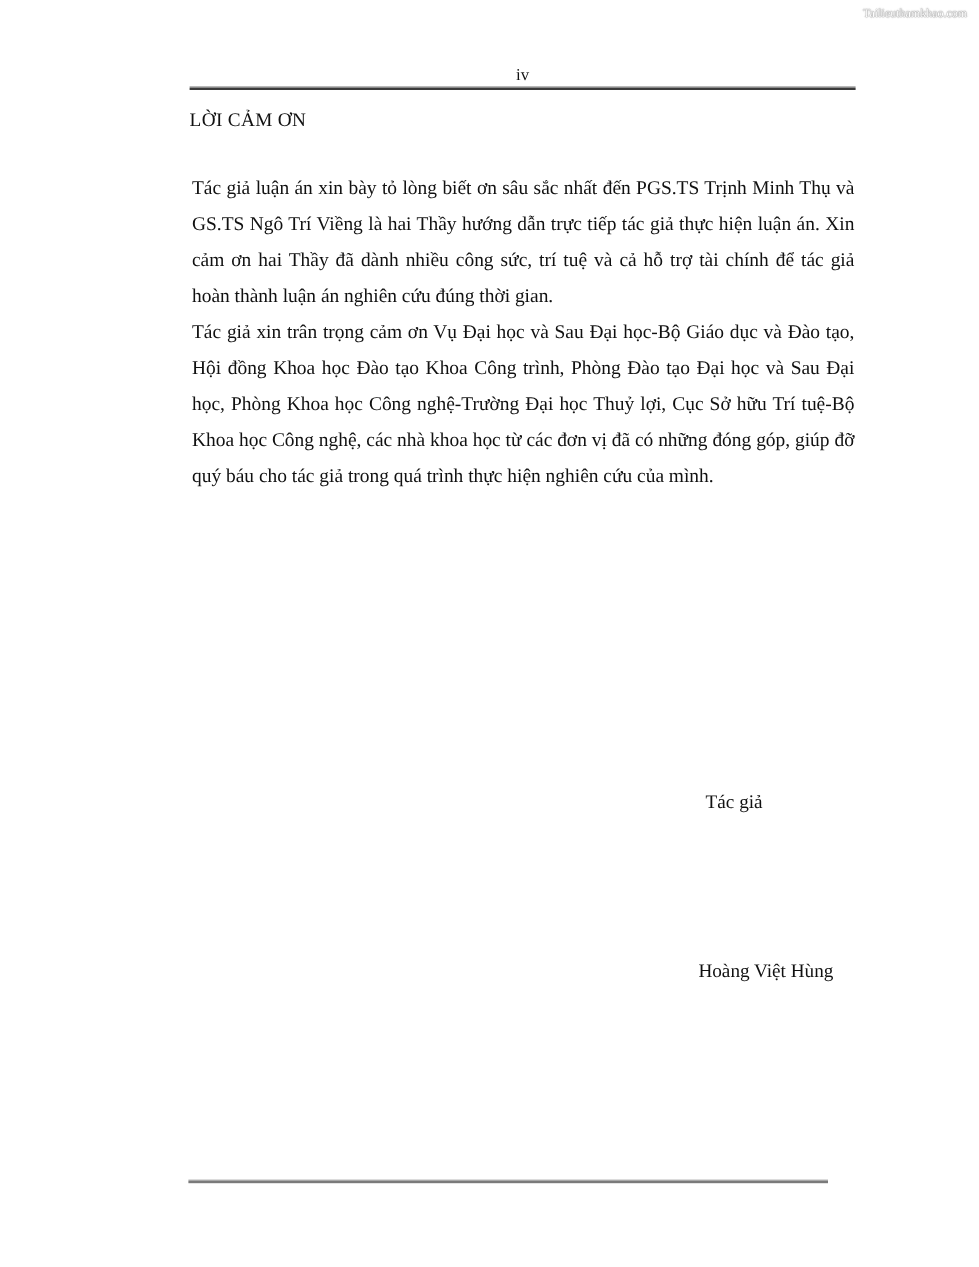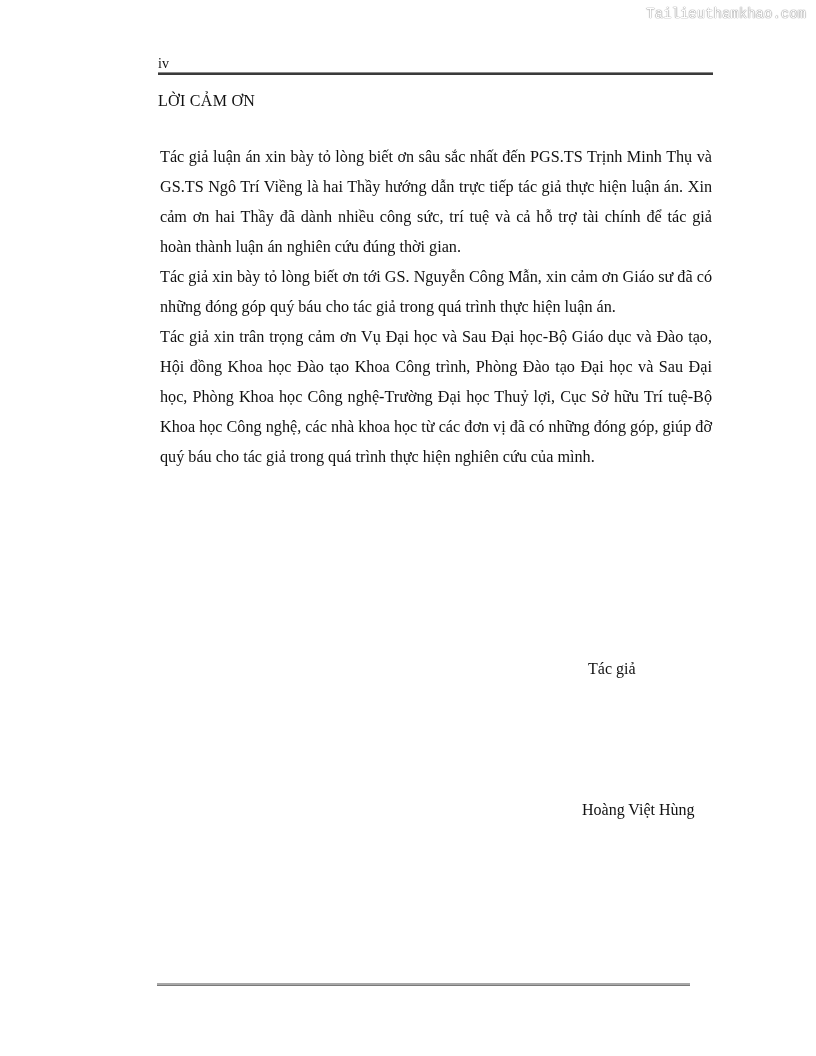--- a/index.html
+++ b/index.html
@@ -1,20 +1,20 @@
 <!DOCTYPE html>
 <html><head>
 <meta charset="utf-8">
 <style>
   html, body { margin: 0; padding: 0; background: #ffffff; }
   body { width: 816px; height: 1056px; position: relative; overflow: hidden;
          font-family: "Liberation Serif", "DejaVu Serif", serif; color: #111; }
-  .watermark { position: absolute; top: 6px; right: 10px; font-family: Liberation Mono, monospace;
-               font-size: 14px; color: #fff; text-shadow: 0 0 1px #777, 0 0 1px #777; letter-spacing: 0px; }
-  .page-number { position: absolute; top: 56px; left: 158px; width: 555px; font-size: 14px; }
+  .watermark { position: absolute; top: 6px; right: 10px; font-family: Liberation Serif, serif;
+               font-size: 10px; color: #fff; text-shadow: 0 0 1px #777, 0 0 1px #777; letter-spacing: 0px; }
+  .page-number { position: absolute; top: 56px; left: 158px; width: 555px; text-align: center; font-size: 14px; }
   .header-rule { position: absolute; top: 72px; left: 158px; width: 555px; height: 3px;
                  background: linear-gradient(#8a8a8a 0 33%, #3a3a3a 33% 100%); }
   .title { position: absolute; top: 92px; left: 158px; width: 555px; text-align: left; font-size: 16px; letter-spacing: 0.3px; }
   .body { position: absolute; top: 142px; left: 160px; width: 552px; font-size: 16.2px; line-height: 30px; font-family: Liberation Serif, serif; }
   .body p { margin: 0; text-align: justify; }
   .signature-role { position: absolute; top: 660px; left: 588px; font-size: 16px; }
   .signature-name { position: absolute; top: 801px; left: 582px; font-size: 16px; }
   .footer-rule { position: absolute; top: 983px; left: 157px; width: 533px; height: 3px;
                  background: linear-gradient(#a8a8a8 0 50%, #7a7a7a 50% 100%); }
 </style>
@@ -23,20 +23,19 @@
 
 <div class="watermark">Tailieuthamkhao.com</div>
 
 <div class="page-number">iv</div>
 <div class="header-rule"></div>
 
 <div class="title">LỜI CẢM ƠN</div>
 
 <div class="body">
   <p>Tác giả luận án xin bày tỏ lòng biết ơn sâu sắc nhất đến PGS.TS Trịnh Minh Thụ và GS.TS Ngô Trí Viềng là hai Thầy hướng dẫn trực tiếp tác giả thực hiện luận án. Xin cảm ơn hai Thầy đã dành nhiều công sức, trí tuệ và cả hỗ trợ tài chính để tác giả hoàn thành luận án nghiên cứu đúng thời gian.</p>
-  <p>Tác giả xin bày tỏ lòng biết ơn tới GS. Nguyễn Công Mẫn, xin cảm ơn Giáo sư đã có những đóng góp quý báu cho tác giả trong quá trình thực hiện luận án.</p>
   <p>Tác giả xin trân trọng cảm ơn Vụ Đại học và Sau Đại học-Bộ Giáo dục và Đào tạo, Hội đồng Khoa học Đào tạo Khoa Công trình, Phòng Đào tạo Đại học và Sau Đại học, Phòng Khoa học Công nghệ-Trường Đại học Thuỷ lợi, Cục Sở hữu Trí tuệ-Bộ Khoa học Công nghệ, các nhà khoa học từ các đơn vị đã có những đóng góp, giúp đỡ quý báu cho tác giả trong quá trình thực hiện nghiên cứu của mình.</p>
 </div>
 
 <div class="signature-role">Tác giả</div>
 <div class="signature-name">Hoàng Việt Hùng</div>
 
 <div class="footer-rule"></div>
 
 </body></html>

